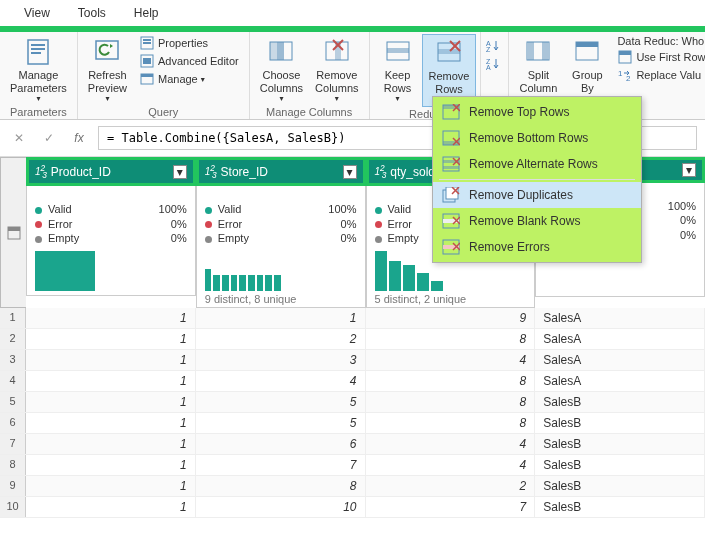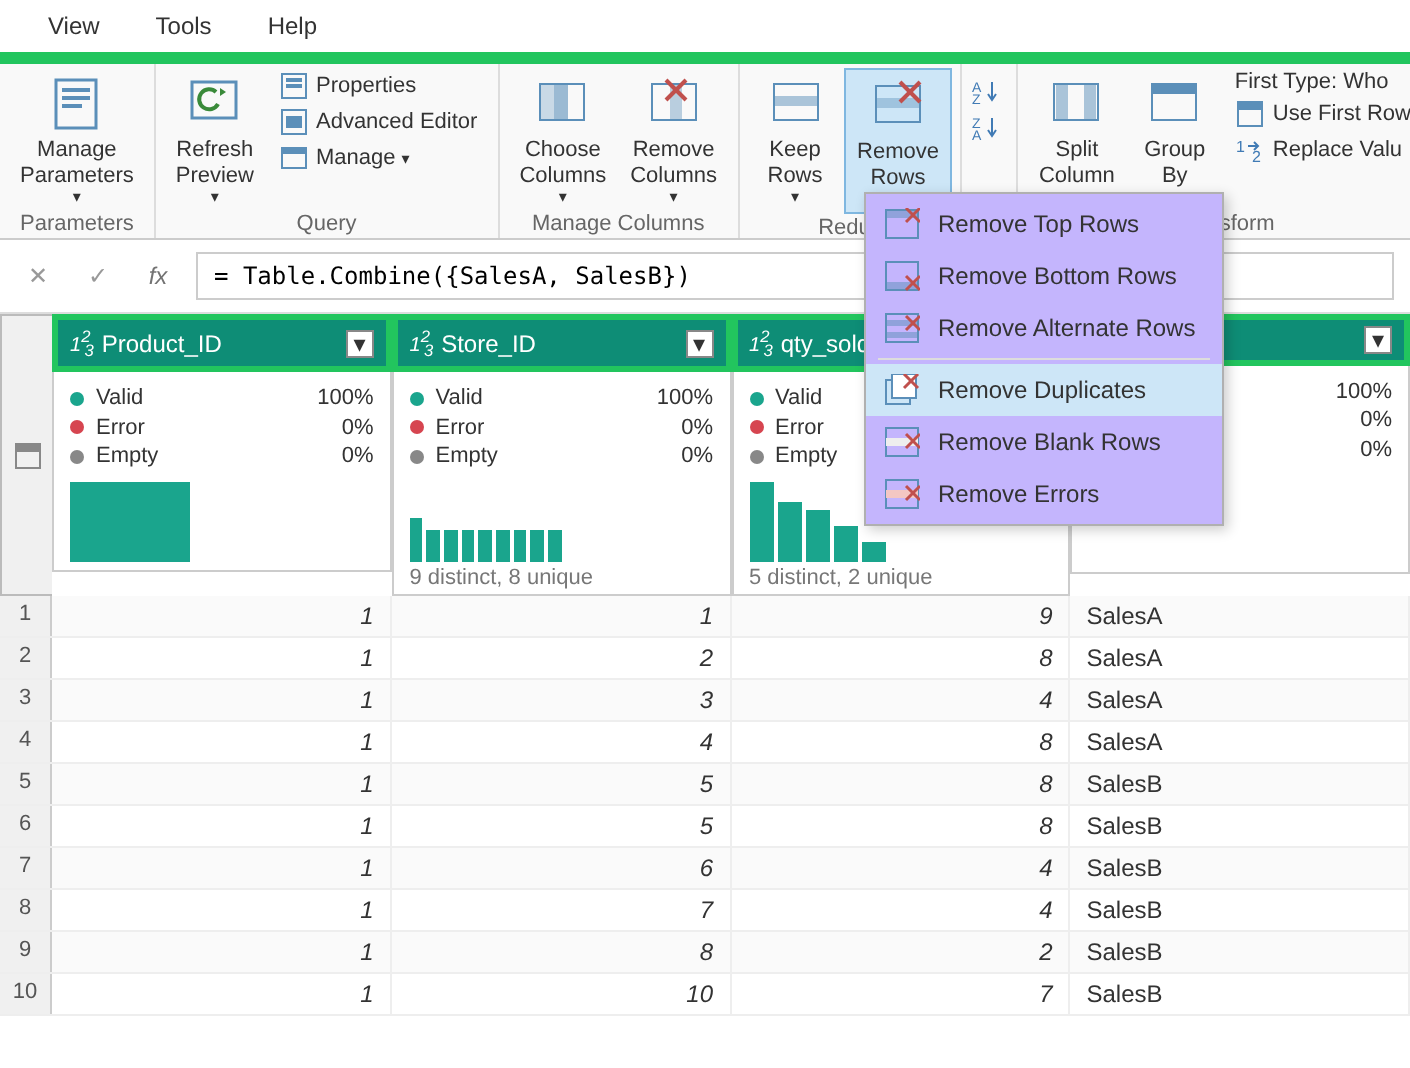--- a/index.html
+++ b/index.html
@@ -32,39 +32,39 @@
 
   
   .cols-head { display: flex; }
   .rowhead-cell { width: 26px; border: 1px solid #bbb; border-right: none; background: #f0f0f0; display: flex; align-items: center; justify-content: center; }
   .col { flex: 1; }
   .col-header { background: #0e8d76; color: #fff; display: flex; align-items: center; padding: 3px 6px; border: 3px solid #22c55e; font-size: 12px; gap: 4px; position: relative; }
   .col-header .dd { margin-left: auto; width: 14px; height: 14px; background: #fff; border: 1px solid #888; display:flex;align-items:center;justify-content:center;color:#333}
   .col-header .type-icon { font-size: 10px; font-style: italic; }
   
   
-  .profile { border: 1px solid #ccc; border-top: none; padding: 6px 8px 2px 8px; font-size: 11px; background:#fff; }
+  .profile { border: 1px solid #ccc; border-top: none; padding: 16px 8px 2px 8px; font-size: 11px; background:#fff; }
   .profile .prow { display: flex; justify-content: space-between; line-height: 1.3; align-items:center; }
   .dot { width: 7px; height: 7px; border-radius: 50%; display: inline-block; margin-right: 6px; vertical-align: middle; }
   .dot.valid { background: #1aa58d; }
   .dot.error { background: #d64550; }
   .dot.empty { background: #888; }
   .hist { height: 40px; display: flex; align-items: flex-end; gap: 2px; margin: 6px 0 2px 0; }
   .hist .bar { background: #1aa58d; }
   .hist-info { color: #777; font-size: 11px; }
   
   
   .data-row { display: flex; border-bottom: 1px solid #eee; }
   .data-row:nth-child(odd) { background: #fafafa; }
   .rowhead { width: 26px; text-align: center; color: #555; border-right: 1px solid #ccc; padding: 3px 0; background: #f0f0f0; font-size:11px;}
   .cell { flex: 1; padding: 3px 8px; border-right: 1px solid #eee; font-style: italic; text-align: right; font-size:12px;}
   .cell.text { font-style: normal; text-align: left; }
 
   
-  .dropdown { position: absolute; left: 432px; top: 96px; background: #c4b5fd; border: 1px solid #b0b0b0; box-shadow: 2px 2px 6px rgba(0,0,0,0.2); width: 180px; z-index: 10; padding: 2px 0; }
+  .dropdown { position: absolute; left: 432px; top: 96px; background: #bef264; border: 1px solid #b0b0b0; box-shadow: 2px 2px 6px rgba(0,0,0,0.2); width: 210px; z-index: 10; padding: 2px 0; }
   .dropdown .item { display: flex; align-items: center; padding: 4px 8px; gap: 8px; font-size: 12px; cursor: default; }
   .dropdown .item.sel { background: #cde6f7; }
   .dropdown .sep { height: 1px; background: #ddd; margin: 2px 6px; }
   .dropdown .iicon { width: 20px; height: 18px; display:flex; align-items:center; justify-content:center;}
 
   
   .extra-col .col-header { background: #0e8d76; }
 
   
 </style>
@@ -251,21 +251,21 @@
           <svg width="28" height="28">
               <rect x="3" y="4" width="22" height="18" fill="none" stroke="#5b8fb9"></rect>
               <rect x="3" y="4" width="22" height="5" fill="#5b8fb9"></rect>
             </svg>
         </span>
         <span style="white-space:pre-line">Group
 By</span>
       </div>
       <div class="small-btn-row">
         <div class="small-btn">
-            <span>First Type: Who</span>
+            <span>Data Reduc: Who</span>
           </div>
         <div class="small-btn">
           <span class="sicon">
               <svg width="14" height="14">
                 <rect x="1" y="1" width="12" height="12" fill="none" stroke="#5b8fb9"></rect>
                 <rect x="1" y="1" width="12" height="4" fill="#5b8fb9"></rect>
               </svg>
             </span>
           <span>Use First Row</span>
         </div>

